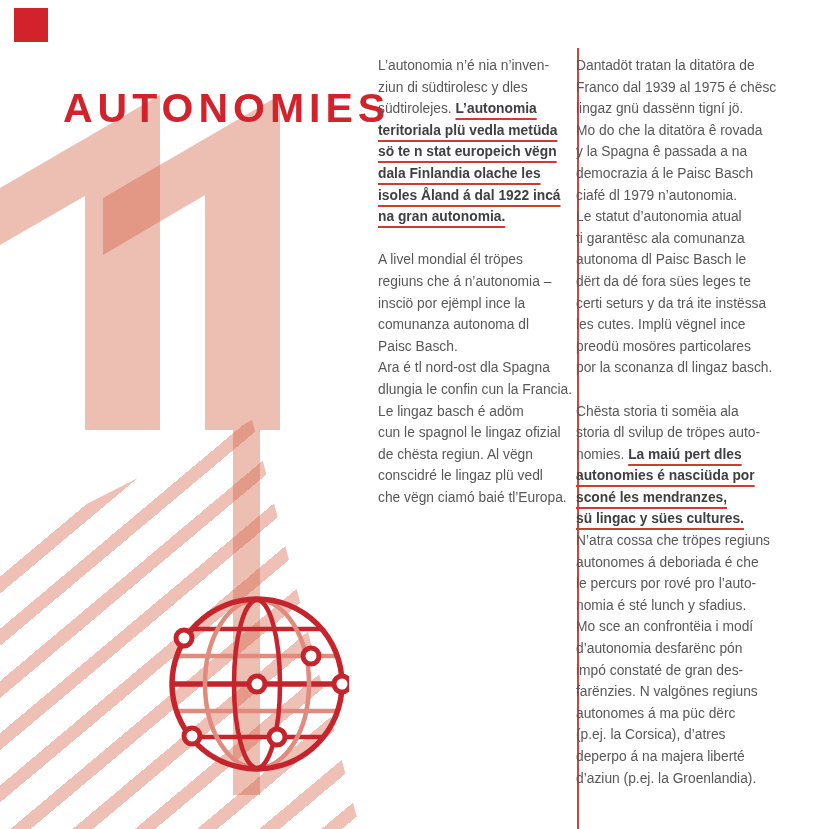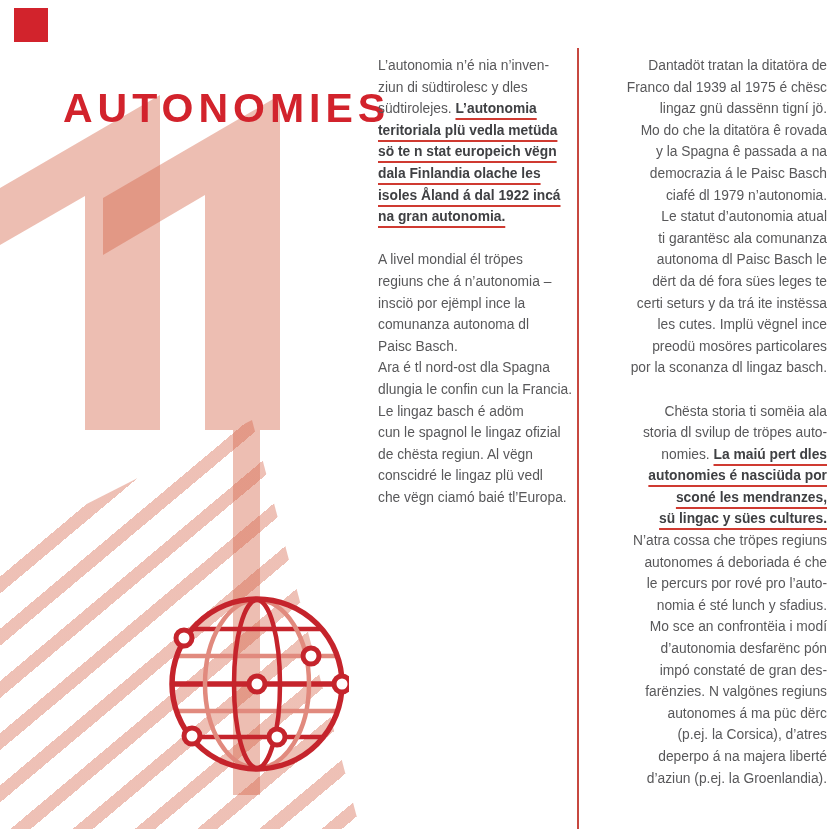--- a/index.html
+++ b/index.html
@@ -31,21 +31,21 @@
     position:absolute;left:63px;top:60px;z-index:5;
     font-weight:800;font-size:41px;line-height:43px;letter-spacing:5px;
   }
   
   .globe{position:absolute;left:167px;top:596px;z-index:4;}
   
   .divider{position:absolute;left:577px;top:48px;width:2px;height:781px;z-index:3;}
   
   .col{position:absolute;top:55px;z-index:5;font-size:13.8px;line-height:21.6px;color:#58585a;}
   .col-1{left:378px;width:202px;}
-  .col-2{left:609px;width:218px;text-align:right;}
+  .col-2{left:576px;width:218px;}
   .col p{margin:0;white-space:pre-line;}
   .col p + p{margin-top:21.6px;}
   .em{
     font-weight:700;color:#3f4043;
     text-decoration:underline;
     text-decoration-thickness:2px;
     text-underline-offset:4.5px;
   }
 </style>
 </head>

